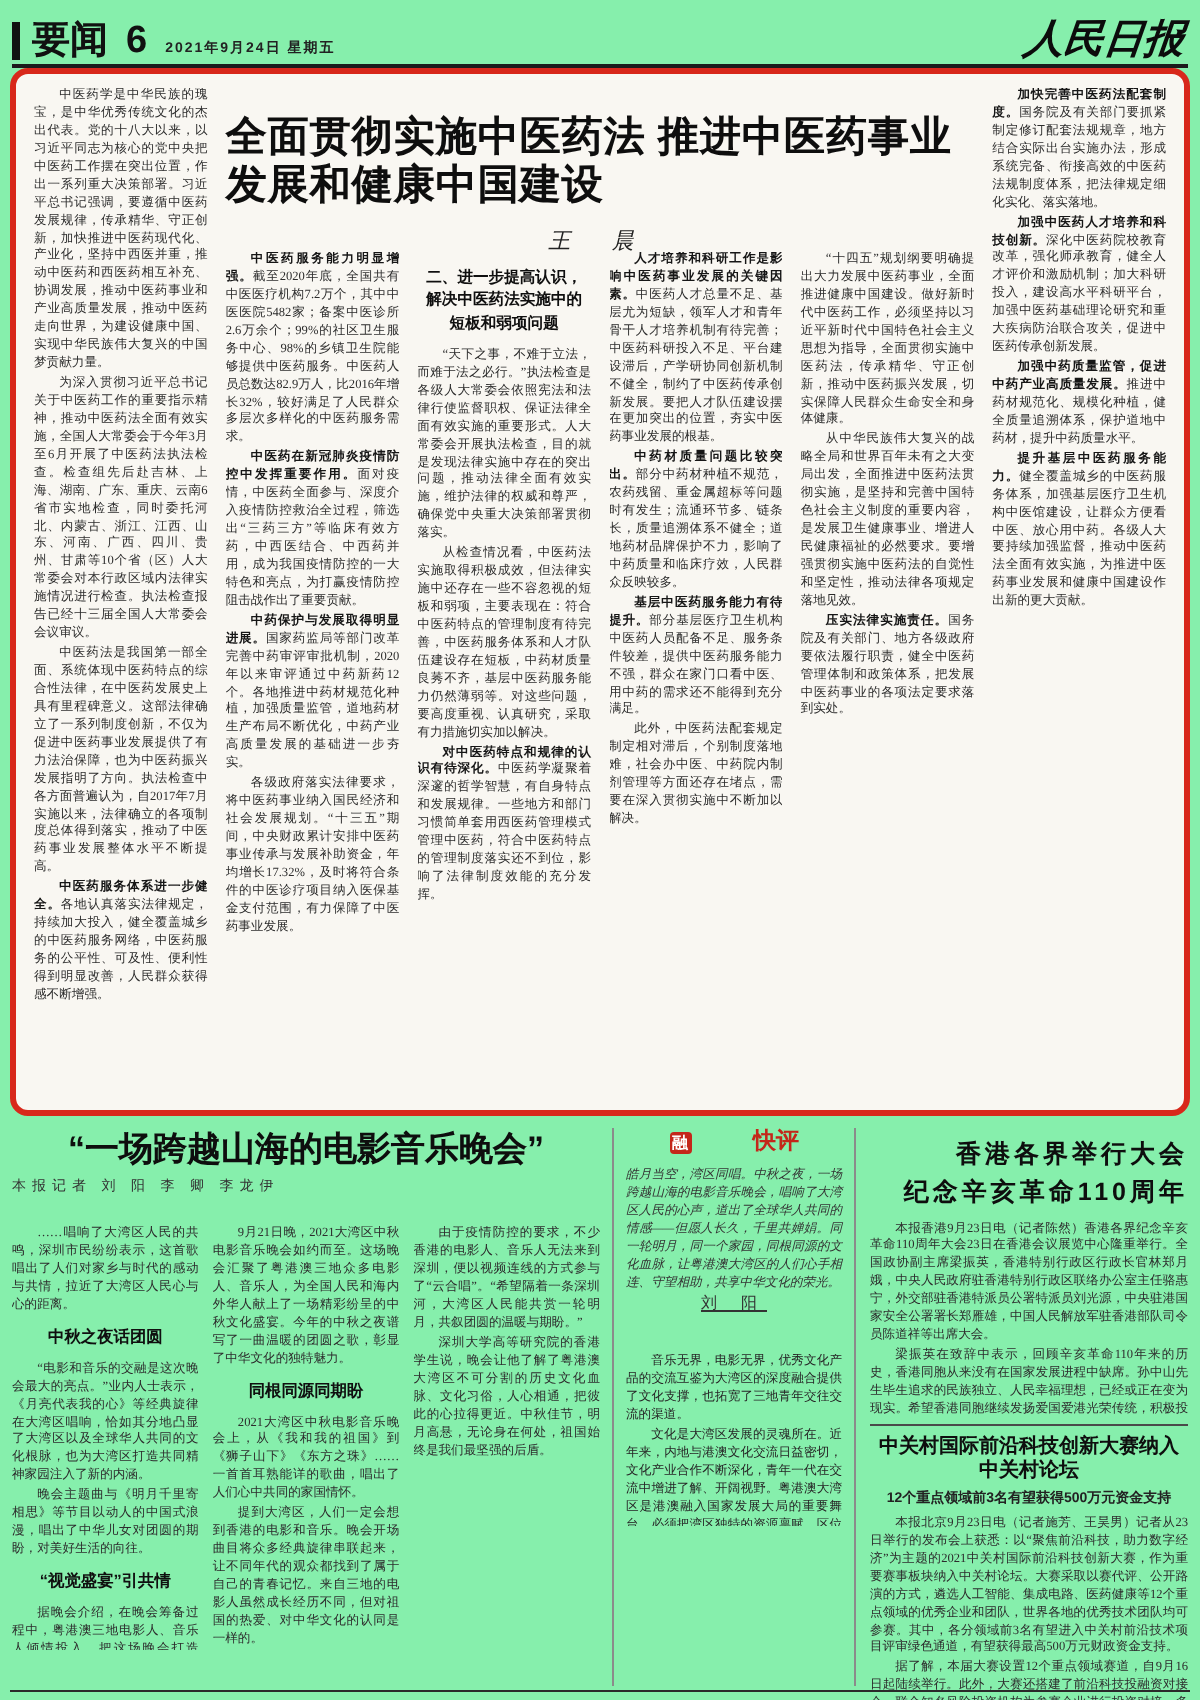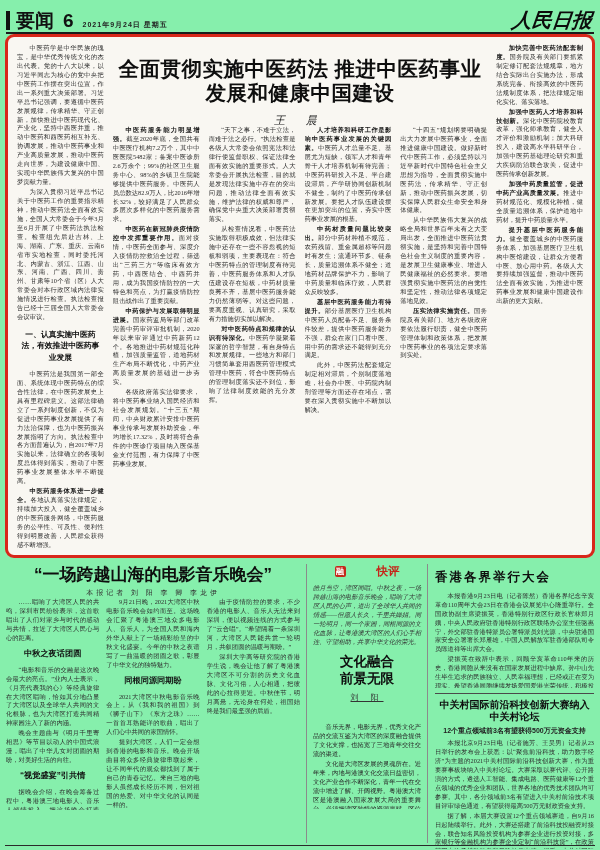--- a/index.html
+++ b/index.html
@@ -18,51 +18,51 @@
             transform:skewX(-6deg);color:#0c0c0c;padding-right:2px;}
   
   .red-box{position:absolute;left:5px;top:34px;width:590px;height:524px;box-sizing:border-box;
            border:3px solid #d8281b;border-radius:9px;background:#f9f7f2;padding:7px 9px;}
   .main-grid{display:grid;width:100%;height:100%;grid-template-columns:repeat(6,1fr);
              grid-template-rows:82px 1fr;column-gap:9px;overflow:hidden;}
   .newscol{overflow:hidden;font-size:6.3px;line-height:1.42;text-align:justify;color:#2c2c2c;}
   .col-full{grid-row:1/3;}
   .head-block{grid-column:2/6;grid-row:1;}
   .main-headline{font:900 20.5px/1.15 "Liberation Sans","DejaVu Sans",sans-serif;
-                 text-align:center;margin:13px 0 0;color:#0e0e0e;letter-spacing:.5px;}
+                 text-align:left;margin:13px 0 0;color:#0e0e0e;letter-spacing:.5px;}
   .main-byline{text-align:center;font-size:11px;letter-spacing:9px;margin-top:9px;color:#222;font-style:italic;}
   .para{margin:0 0 1px;text-indent:2em;}
   .para b{font-weight:700;color:#161616;}
   .col-head{font:700 7.8px/1.45 "Liberation Sans","DejaVu Sans",sans-serif;
             text-align:center;margin:7px 3px;color:#0f0f0f;}
   
   .bottom{position:absolute;left:6px;top:564px;width:588px;height:279px;display:flex;}
   .gala{width:300px;flex:none;box-sizing:border-box;padding-right:6px;}
   .gala-kicker{font:700 8.5px/1.2 "Liberation Sans","DejaVu Sans",sans-serif;margin:1px 0 2px;color:#111;}
   .gala-headline{font:900 17px/1.2 "Liberation Sans","DejaVu Sans",sans-serif;
                  text-align:center;margin:1px 0 3px;color:#0e0e0e;}
-  .gala-byline{text-align:center;font-size:7px;letter-spacing:3px;margin-bottom:0;color:#333;}
+  .gala-byline{font-size:7px;letter-spacing:3px;margin-bottom:15px;color:#333;}
   .gala-cols{display:flex;gap:7px;height:212px;overflow:hidden;}
   .gala-cols .newscol{flex:1;}
   .sub-head{font:700 8.2px/1.3 "Liberation Sans","DejaVu Sans",sans-serif;
             text-align:center;margin:6px 2px;color:#0f0f0f;}
   .commentary{width:122px;flex:none;box-sizing:border-box;border-left:1px solid #8b8b8b;
               border-right:1px solid #8b8b8b;padding:0 6px;overflow:hidden;}
   .kp-row{display:flex;justify-content:center;align-items:center;gap:3px;margin:2px 0 5px;}
   .kp-badge{width:11px;height:11px;background:#c4271a;color:#fff;border-radius:2px;
             font:700 8px/11px "Liberation Sans","DejaVu Sans",sans-serif;text-align:center;}
   .kp-label{font:900 11.5px/1 "Liberation Sans","DejaVu Sans",sans-serif;color:#c4271a;margin-left:28px;}
   .cmt-lede{font-style:italic;font-size:6.3px;line-height:1.45;text-align:justify;color:#333;}
   .cmt-title{font:900 13.5px/1.25 "Liberation Sans","DejaVu Sans",sans-serif;
              text-align:center;margin:8px 0 4px;color:#0e0e0e;}
   .cmt-author{text-align:center;font-size:8px;letter-spacing:5px;margin-bottom:20px;color:#333;text-decoration:underline;}
   .cmt-body{font-size:6.3px;line-height:1.42;text-align:justify;overflow:hidden;height:86px;}
   .right-bot{flex:1;box-sizing:border-box;padding-left:7px;display:flex;flex-direction:column;}
   .hk-headline{font:900 12.5px/1.5 "Liberation Sans","DejaVu Sans",sans-serif;
-               text-align:left;letter-spacing:2px;margin:4px 0 5px;color:#0e0e0e;}
+               text-align:right;letter-spacing:2px;margin:4px 0 5px;color:#0e0e0e;}
   .hk-body{font-size:6.3px;line-height:1.42;text-align:justify;height:96px;overflow:hidden;}
   .zgc{border-top:1px solid #4a4a4a;margin-top:5px;padding-top:5px;}
   .zgc-headline{font:900 10px/1.25 "Liberation Sans","DejaVu Sans",sans-serif;
                 text-align:center;color:#0e0e0e;margin:0 0 3px;}
   .zgc-subhead{font:700 7px/1.2 "Liberation Sans","DejaVu Sans",sans-serif;
                text-align:center;color:#222;margin:0 0 4px;}
   .zgc-body{font-size:6.3px;line-height:1.42;text-align:justify;height:110px;overflow:hidden;}
   .page-rule{position:absolute;left:5px;right:5px;top:845px;border-top:1.5px solid #2a2a2a;}
 </style>
 </head>
@@ -77,35 +77,35 @@
       <span class="page-date">2021年9月24日 星期五</span>
     </div>
     <span class="masthead">人民日报</span>
   </div>
 
   <div class="red-box">
     <div class="main-grid">
       <div class="newscol col-full">
           <p class="para">中医药学是中华民族的瑰宝，是中华优秀传统文化的杰出代表。党的十八大以来，以习近平同志为核心的党中央把中医药工作摆在突出位置，作出一系列重大决策部署。习近平总书记强调，要遵循中医药发展规律，传承精华、守正创新，加快推进中医药现代化、产业化，坚持中西医并重，推动中医药和西医药相互补充、协调发展，推动中医药事业和产业高质量发展，推动中医药走向世界，为建设健康中国、实现中华民族伟大复兴的中国梦贡献力量。</p>
           <p class="para">为深入贯彻习近平总书记关于中医药工作的重要指示精神，推动中医药法全面有效实施，全国人大常委会于今年3月至6月开展了中医药法执法检查。检查组先后赴吉林、上海、湖南、广东、重庆、云南6省市实地检查，同时委托河北、内蒙古、浙江、江西、山东、河南、广西、四川、贵州、甘肃等10个省（区）人大常委会对本行政区域内法律实施情况进行检查。执法检查报告已经十三届全国人大常委会会议审议。</p>
-          <div class="col-head">一、认真实施中医药法，有效推进中医药事业发展</div>
           <p class="para">中医药法是我国第一部全面、系统体现中医药特点的综合性法律，在中医药发展史上具有里程碑意义。这部法律确立了一系列制度创新，不仅为促进中医药事业发展提供了有力法治保障，也为中医药振兴发展指明了方向。执法检查中各方面普遍认为，自2017年7月实施以来，法律确立的各项制度总体得到落实，推动了中医药事业发展整体水平不断提高。</p>
           <p class="para"><b>中医药服务体系进一步健全。</b>各地认真落实法律规定，持续加大投入，健全覆盖城乡的中医药服务网络，中医药服务的公平性、可及性、便利性得到明显改善，人民群众获得感不断增强。</p>
         </div>
       <div class="head-block">
         <h1 class="main-headline">全面贯彻实施中医药法 推进中医药事业发展和健康中国建设</h1>
         <div class="main-byline">王 晨</div>
       </div>
       <div class="newscol">
           <p class="para"><b>中医药服务能力明显增强。</b>截至2020年底，全国共有中医医疗机构7.2万个，其中中医医院5482家；备案中医诊所2.6万余个；99%的社区卫生服务中心、98%的乡镇卫生院能够提供中医药服务。中医药人员总数达82.9万人，比2016年增长32%，较好满足了人民群众多层次多样化的中医药服务需求。</p>
           <p class="para"><b>中医药在新冠肺炎疫情防控中发挥重要作用。</b>面对疫情，中医药全面参与、深度介入疫情防控救治全过程，筛选出“三药三方”等临床有效方药，中西医结合、中西药并用，成为我国疫情防控的一大特色和亮点，为打赢疫情防控阻击战作出了重要贡献。</p>
           <p class="para"><b>中药保护与发展取得明显进展。</b>国家药监局等部门改革完善中药审评审批机制，2020年以来审评通过中药新药12个。各地推进中药材规范化种植，加强质量监管，道地药材生产布局不断优化，中药产业高质量发展的基础进一步夯实。</p>
           <p class="para">各级政府落实法律要求，将中医药事业纳入国民经济和社会发展规划。“十三五”期间，中央财政累计安排中医药事业传承与发展补助资金，年均增长17.32%，及时将符合条件的中医诊疗项目纳入医保基金支付范围，有力保障了中医药事业发展。</p>
         </div>
       <div class="newscol">
+          <div class="col-head">二、进一步提高认识，解决中医药法实施中的短板和弱项问题</div>
           <p class="para">“天下之事，不难于立法，而难于法之必行。”执法检查是各级人大常委会依照宪法和法律行使监督职权、保证法律全面有效实施的重要形式。人大常委会开展执法检查，目的就是发现法律实施中存在的突出问题，推动法律全面有效实施，维护法律的权威和尊严，确保党中央重大决策部署贯彻落实。</p>
           <p class="para">从检查情况看，中医药法实施取得积极成效，但法律实施中还存在一些不容忽视的短板和弱项，主要表现在：符合中医药特点的管理制度有待完善，中医药服务体系和人才队伍建设存在短板，中药材质量良莠不齐，基层中医药服务能力仍然薄弱等。对这些问题，要高度重视、认真研究，采取有力措施切实加以解决。</p>
           <p class="para"><b>对中医药特点和规律的认识有待深化。</b>中医药学凝聚着深邃的哲学智慧，有自身特点和发展规律。一些地方和部门习惯简单套用西医药管理模式管理中医药，符合中医药特点的管理制度落实还不到位，影响了法律制度效能的充分发挥。</p>
         </div>
       <div class="newscol">
           <p class="para"><b>人才培养和科研工作是影响中医药事业发展的关键因素。</b>中医药人才总量不足、基层尤为短缺，领军人才和青年骨干人才培养机制有待完善；中医药科研投入不足、平台建设滞后，产学研协同创新机制不健全，制约了中医药传承创新发展。要把人才队伍建设摆在更加突出的位置，夯实中医药事业发展的根基。</p>
           <p class="para"><b>中药材质量问题比较突出。</b>部分中药材种植不规范，农药残留、重金属超标等问题时有发生；流通环节多、链条长，质量追溯体系不健全；道地药材品牌保护不力，影响了中药质量和临床疗效，人民群众反映较多。</p>
           <p class="para"><b>基层中医药服务能力有待提升。</b>部分基层医疗卫生机构中医药人员配备不足、服务条件较差，提供中医药服务能力不强，群众在家门口看中医、用中药的需求还不能得到充分满足。</p>
           <p class="para">此外，中医药法配套规定制定相对滞后，个别制度落地难，社会办中医、中药院内制剂管理等方面还存在堵点，需要在深入贯彻实施中不断加以解决。</p>
         </div>
@@ -149,35 +149,32 @@
           </div>
       </div>
     </div>
 
     <div class="commentary">
       <div class="kp-row">
         <span class="kp-badge">融</span>
         <span class="kp-label">快评</span>
       </div>
       <div class="cmt-lede">皓月当空，湾区同唱。中秋之夜，一场跨越山海的电影音乐晚会，唱响了大湾区人民的心声，道出了全球华人共同的情感——但愿人长久，千里共婵娟。同一轮明月，同一个家园，同根同源的文化血脉，让粤港澳大湾区的人们心手相连、守望相助，共享中华文化的荣光。</div>
-      <div class="cmt-title">
-        <span style="display:block">文化融合</span>
-        <span style="display:block">前景无限</span>
-      </div>
       <div class="cmt-author">刘 阳</div>
       <div class="cmt-body">
           <p class="para">音乐无界，电影无界，优秀文化产品的交流互鉴为大湾区的深度融合提供了文化支撑，也拓宽了三地青年交往交流的渠道。</p>
           <p class="para">文化是大湾区发展的灵魂所在。近年来，内地与港澳文化交流日益密切，文化产业合作不断深化，青年一代在交流中增进了解、开阔视野。粤港澳大湾区是港澳融入国家发展大局的重要舞台，必须把湾区独特的资源禀赋、区位优势转化为发展动能，让文化融合发展的前景更加广阔，如此方能行稳致远……</p>
         </div>
     </div>
 
     <div class="right-bot">
       <div>
         <h3 class="hk-headline">
           <span style="display:block">香港各界举行大会</span>
+          <span style="display:block">纪念辛亥革命110周年</span>
         </h3>
         <div class="hk-body newscol">
             <p class="para">本报香港9月23日电（记者陈然）香港各界纪念辛亥革命110周年大会23日在香港会议展览中心隆重举行。全国政协副主席梁振英，香港特别行政区行政长官林郑月娥，中央人民政府驻香港特别行政区联络办公室主任骆惠宁，外交部驻香港特派员公署特派员刘光源，中央驻港国家安全公署署长郑雁雄，中国人民解放军驻香港部队司令员陈道祥等出席大会。</p>
             <p class="para">梁振英在致辞中表示，回顾辛亥革命110年来的历史，香港同胞从来没有在国家发展进程中缺席。孙中山先生毕生追求的民族独立、人民幸福理想，已经或正在变为现实。希望香港同胞继续发扬爱国爱港光荣传统，积极投身粤港澳大湾区建设，共担民族复兴的历史责任，共享祖国繁荣富强的伟大荣光。</p>
           </div>
       </div>
       <div class="zgc">
         <h3 class="zgc-headline">中关村国际前沿科技创新大赛纳入中关村论坛</h3>
         <div class="zgc-subhead">12个重点领域前3名有望获得500万元资金支持</div>
         <div class="zgc-body newscol">

